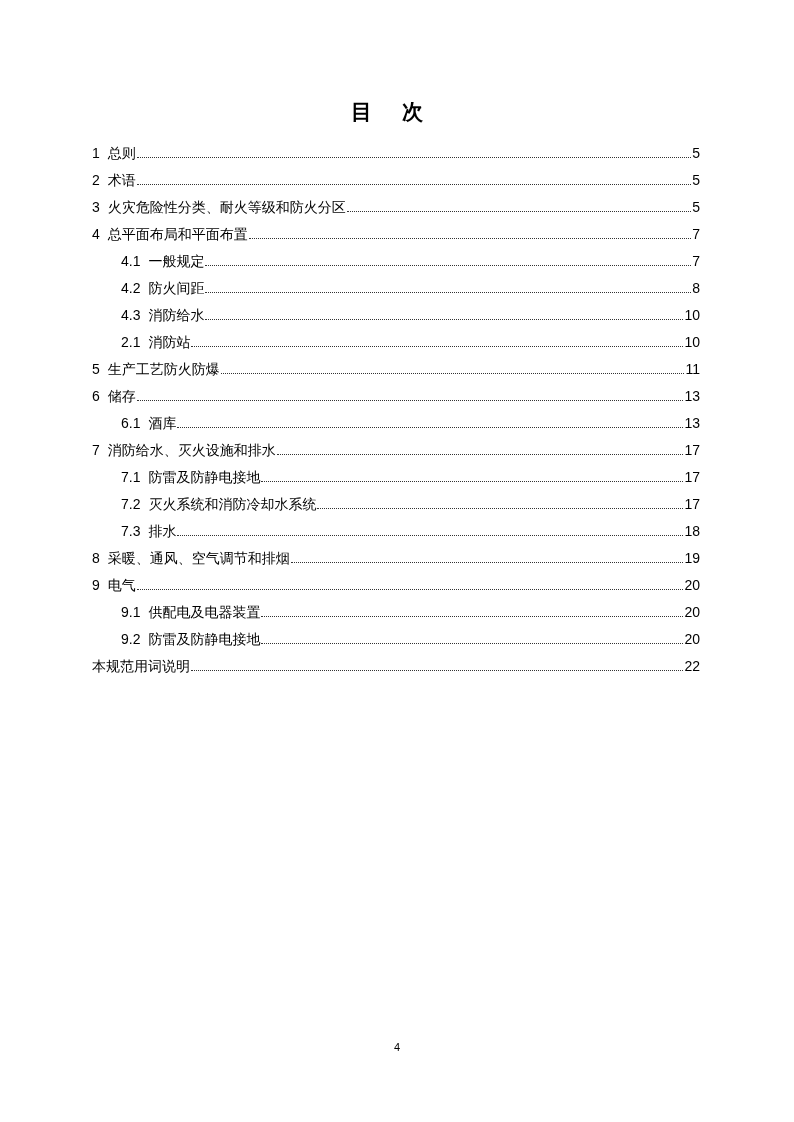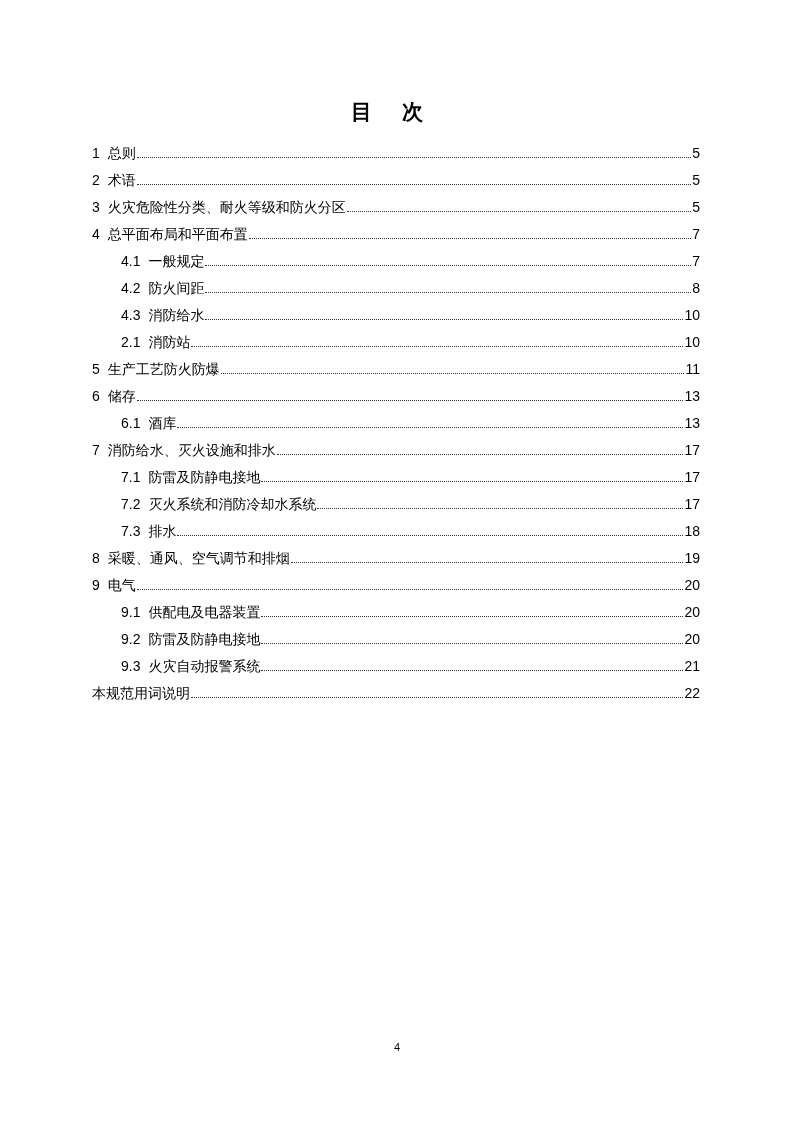--- a/index.html
+++ b/index.html
@@ -134,26 +134,20 @@
       <span class="label">供配电及电器装置</span>
       <span class="leader"></span>
       <span class="page">20</span>
     </div>
     <div class="row sub">
       <span class="num">9.2</span>
       <span class="label">防雷及防静电接地</span>
       <span class="leader"></span>
       <span class="page">20</span>
     </div>
-    <div class="row sub">
-      <span class="num">9.3</span>
-      <span class="label">火灾自动报警系统</span>
-      <span class="leader"></span>
-      <span class="page">21</span>
-    </div>
     <div class="row">
       <span class="label">本规范用词说明</span>
       <span class="leader"></span>
       <span class="page">22</span>
     </div>
   </div>
 
 <div class="footer">4</div>
 
 </body></html>

